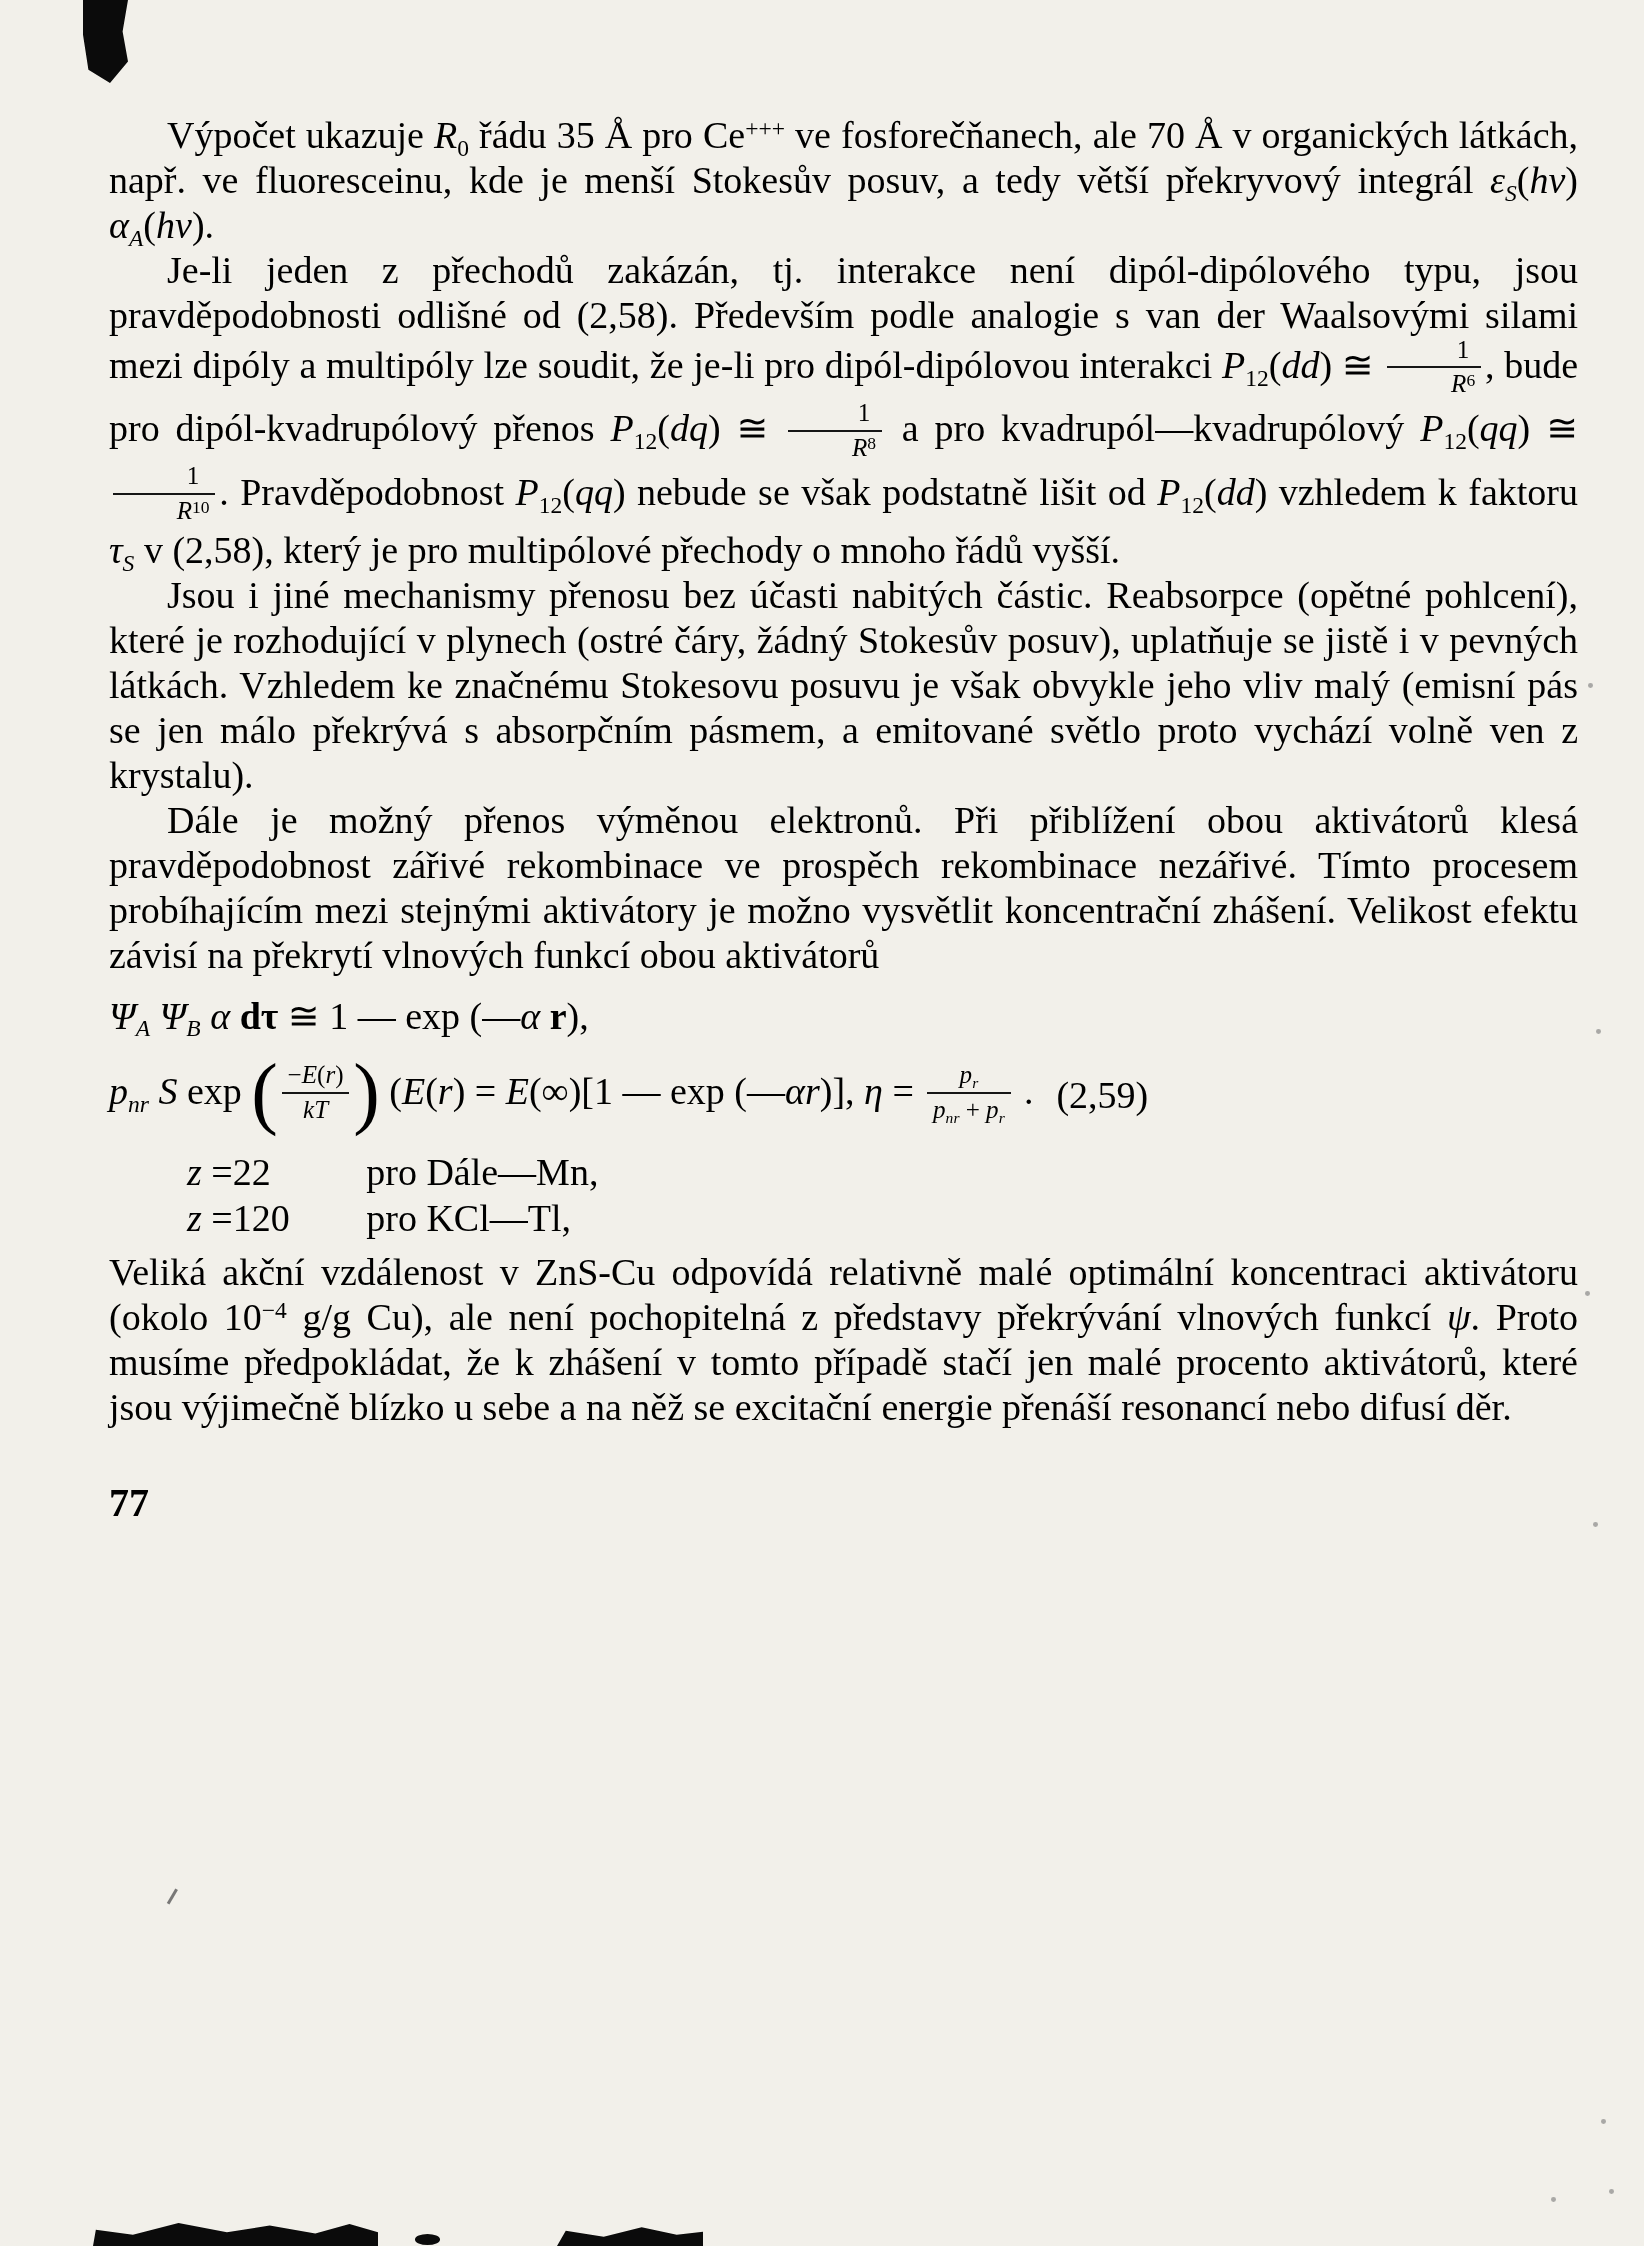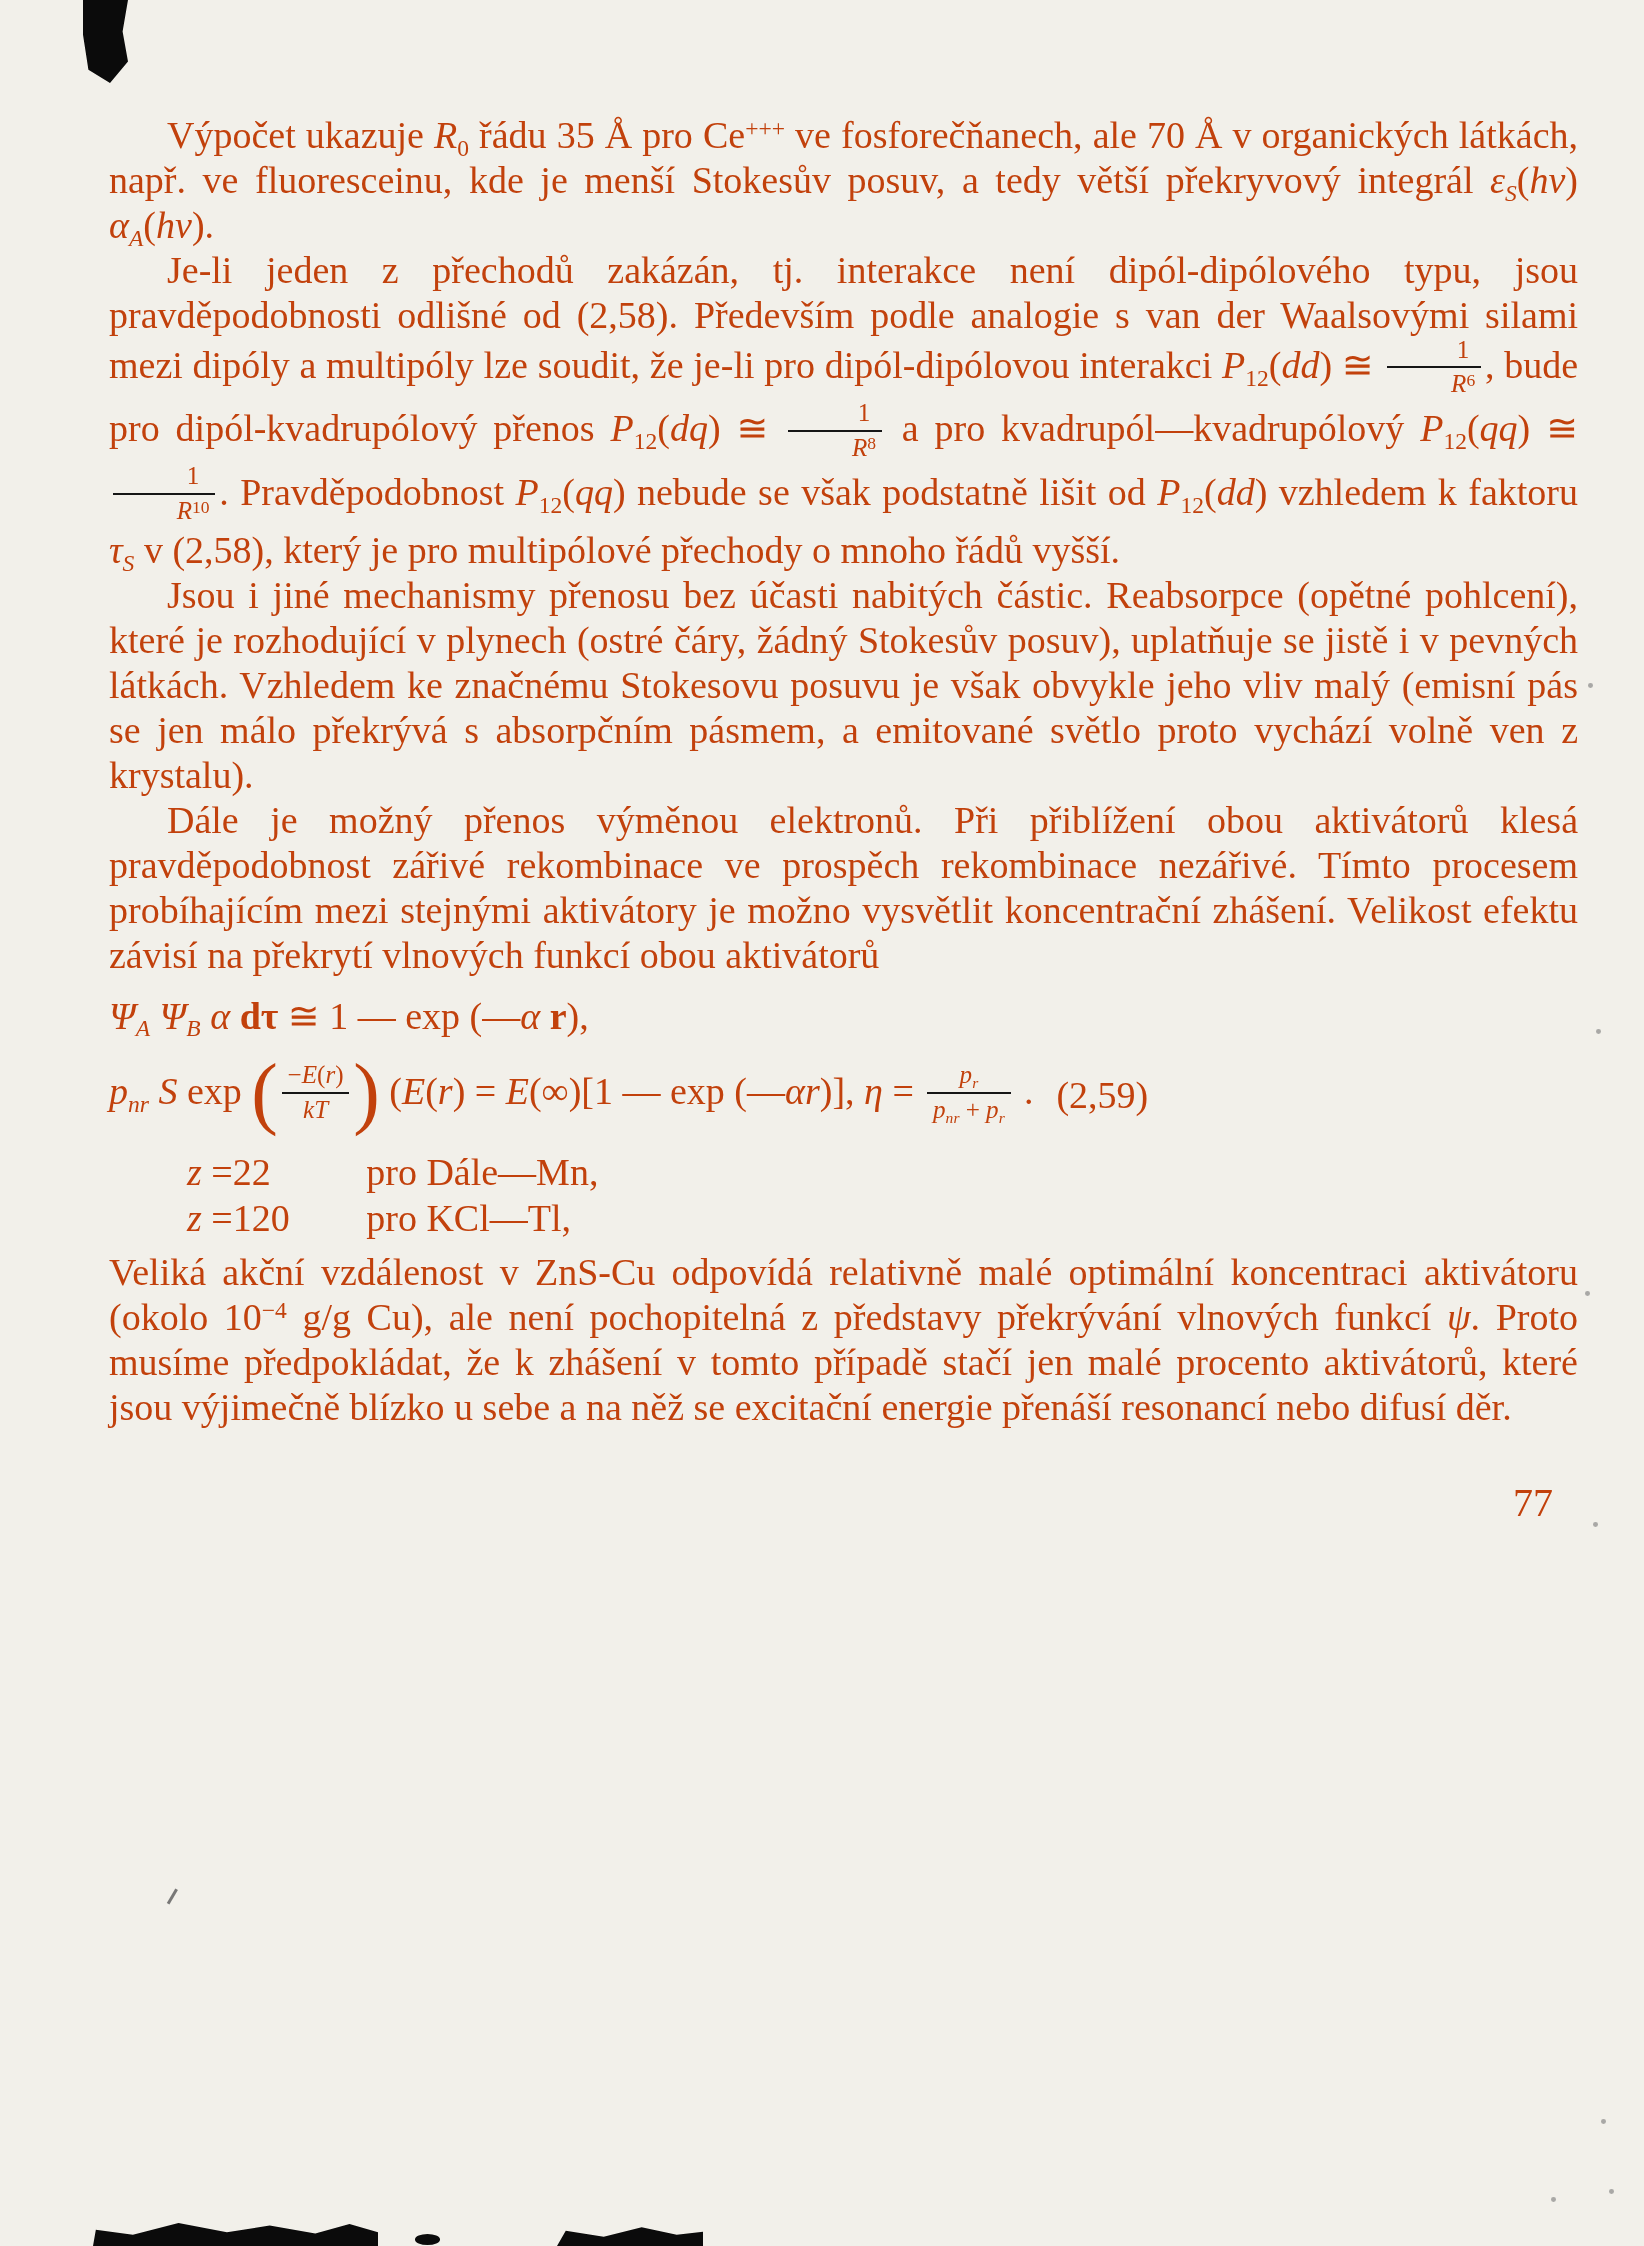--- a/index.html
+++ b/index.html
@@ -1,18 +1,18 @@
 <!DOCTYPE html>
 <html><head>
 <meta charset="utf-8">
 <style>
   *{box-sizing:border-box}
   html,body{margin:0;padding:0}
   body{background:#f2f0ea}
-  .page{position:relative;width:1645px;height:2246px;background:#f2f0ea;color:#c2410c;
+  .page{position:relative;width:1645px;height:2246px;background:#f2f0ea;color:#000000;
         font-family:"Liberation Serif","DejaVu Serif",serif;overflow:hidden}
   .text-block{position:absolute;left:109px;top:113px;width:1469px;font-size:38px;line-height:45px}
   .para{margin:0;text-align:justify}
   .indent{text-indent:58px}
   .i{font-style:italic}
   .b{font-weight:bold}
   .sub,.subi{font-size:0.62em;line-height:0;position:relative;top:0.32em}
   .sup,.supi{font-size:0.62em;line-height:0;position:relative;top:-0.5em}
   .subi,.supi{font-style:italic}
   .frac{display:inline-block;vertical-align:middle;text-align:center;font-size:0.66em;
@@ -21,21 +21,21 @@
   .fd{display:block;padding:1.9px 5.8px 0}
   .frac .sup{font-size:0.7em;top:-0.35em}
   .big{font-size:2.1em;line-height:0;vertical-align:middle;position:relative;top:-0.05em;font-weight:300}
   .eq-center{margin:15.5px 0 11.6px;text-align:left}
   .eq-row{display:flex;align-items:center;margin:25px 0 21.3px}
   .eq-body{white-space:nowrap}
   .eq-num{flex:none;padding-left:23px}
   .z-list{margin:7.8px 0 9.7px 78px}
   .z-row{line-height:46px}
   .z-val{display:inline-block;width:118px;margin-right:15.5px}
-  .page-num{margin-top:50px;padding-right:25px;text-align:right;font-weight:normal;font-size:40px}
+  .page-num{margin-top:50px;padding-right:25px;text-align:left;font-weight:bold;font-size:40px}
   .art{position:absolute;background:#0b0b0b}
   #art-tl{left:83px;top:0;width:45px;height:83px;
           clip-path:polygon(0 0,100% 0,88% 38%,100% 74%,60% 100%,12% 84%,0 42%)}
   #art-b1{left:93px;bottom:0;width:285px;height:25px;
           clip-path:polygon(0 100%,1% 35%,14% 55%,30% 8%,47% 45%,62% 18%,78% 50%,90% 12%,100% 45%,100% 100%)}
   #art-b2{left:557px;bottom:0;width:146px;height:20.4px;
           clip-path:polygon(0 100%,6% 25%,32% 55%,58% 8%,82% 45%,100% 30%,100% 100%)}
   #art-b3{left:415px;bottom:1px;width:25px;height:10.7px;border-radius:50%}
   .speck{position:absolute;width:4.9px;height:4.9px;border-radius:50%;background:#6e6e6e;opacity:.55}
   .tick{position:absolute;left:171px;top:1888px;width:2.9px;height:16.5px;background:#5a5a5a;

